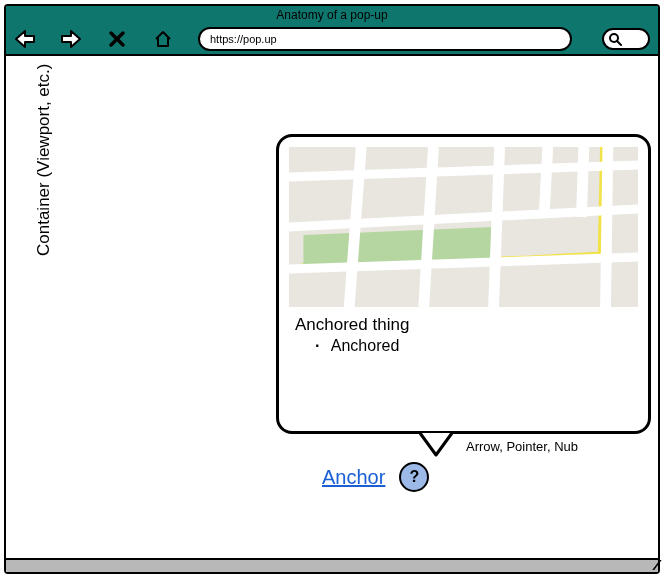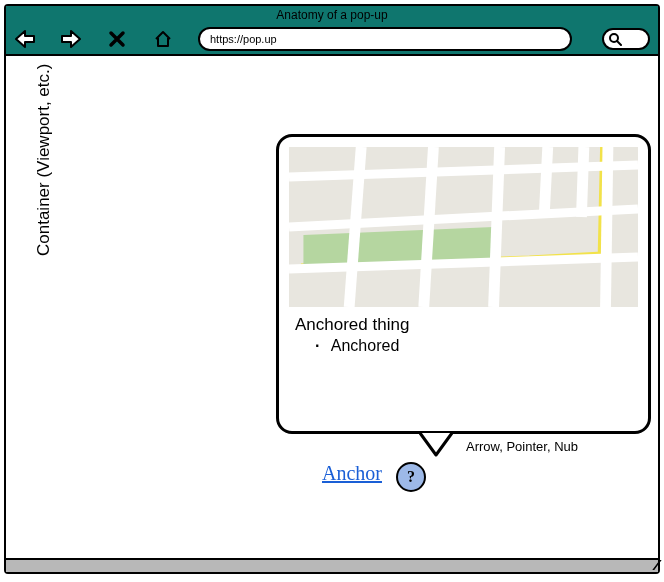--- a/index.html
+++ b/index.html
@@ -129,22 +129,22 @@
     position: absolute;
     left: 460px;
     top: 383px;
     font-size: 13px;
   }
   .anchor-row {
     position: absolute;
     left: 316px;
     top: 406px;
     display: flex;
+    align-items: center;
     gap: 14px;
-    font-family: Liberation Serif, serif;
   }
   .anchor-link {
     color: #1a5fd6;
     text-decoration: underline;
     font-size: 20px;
     cursor: pointer;
   }
   .help-badge {
     width: 30px; height: 30px;
     border: 2.5px solid #000;

